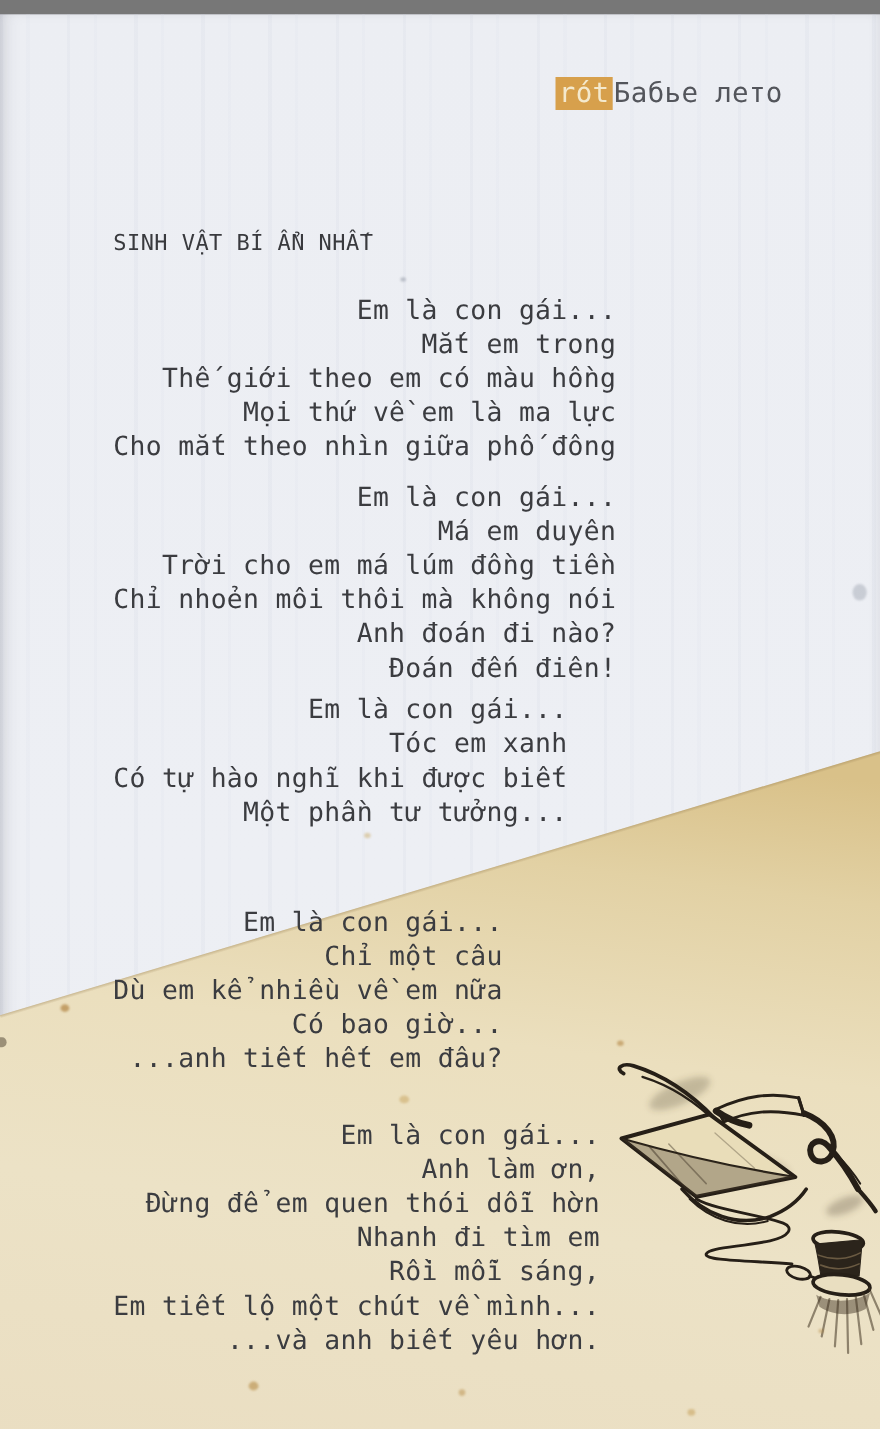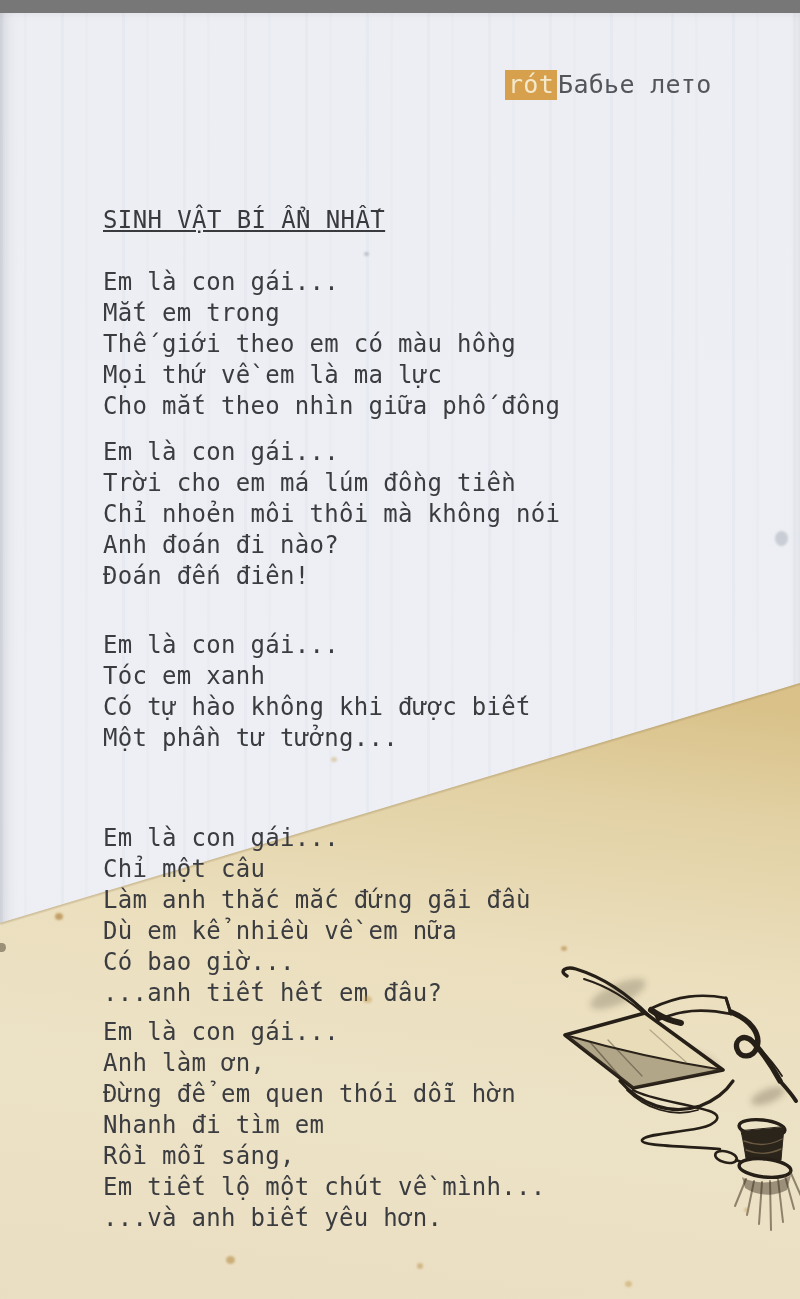--- a/index.html
+++ b/index.html
@@ -41,27 +41,27 @@
     color:#53555b;white-space:nowrap;
   }
   .header .tag{
     display:inline-block;
     background:#d7a04c;color:#f4e9cd;
     padding:0 3px;margin-right:1px;
   }
   
   .poem-title{
     position:absolute;left:103px;top:192px;
-    font-size:24px;line-height:31px;letter-spacing:.4px;
-    color:#393a3e;white-space:nowrap;text-decoration:underline;
+    font-size:20px;line-height:31px;letter-spacing:.4px;
+    color:#393a3e;white-space:nowrap;
   }
   .stanza{
     position:absolute;left:103px;
     font-size:24px;line-height:31px;letter-spacing:.3px;
-    color:#3b3c40;white-space:nowrap;
+    color:#3b3c40;white-space:nowrap;text-align:right;
   }
   .stanza .poem-line{height:31px;}
   .s1{top:254px}.s2{top:424px}.s3{top:617px}.s4{top:810px}.s5{top:1004px}
   
   .stain{position:absolute;border-radius:50%;filter:blur(1px);pointer-events:none;}
   .illustration{position:absolute;left:530px;top:925px;}
   .edge-tick{
     position:absolute;left:-2px;top:930px;width:8px;height:9px;
     background:#5a4f3e;opacity:.55;border-radius:0 60% 60% 0;filter:blur(.5px);
   }
@@ -81,35 +81,35 @@
   <div class="poem-title">SINH VẬT BÍ ẨN NHẤT</div>
   <div class="stanza s1">
       <div class="poem-line">Em là con gái...</div>
       <div class="poem-line">Mắt em trong</div>
       <div class="poem-line">Thế giới theo em có màu hồng</div>
       <div class="poem-line">Mọi thứ về em là ma lực</div>
       <div class="poem-line">Cho mắt theo nhìn giữa phố đông</div>
     </div>
   <div class="stanza s2">
       <div class="poem-line">Em là con gái...</div>
+      <div class="poem-line">Má em duyên</div>
       <div class="poem-line">Trời cho em má lúm đồng tiền</div>
       <div class="poem-line">Chỉ nhoẻn môi thôi mà không nói</div>
       <div class="poem-line">Anh đoán đi nào?</div>
       <div class="poem-line">Đoán đến điên!</div>
     </div>
   <div class="stanza s3">
       <div class="poem-line">Em là con gái...</div>
       <div class="poem-line">Tóc em xanh</div>
-      <div class="poem-line">Có tự hào không khi được biết</div>
+      <div class="poem-line">Có tự hào nghĩ khi được biết</div>
       <div class="poem-line">Một phần tư tưởng...</div>
     </div>
   <div class="stanza s4">
       <div class="poem-line">Em là con gái...</div>
       <div class="poem-line">Chỉ một câu</div>
-      <div class="poem-line">Làm anh thắc mắc đứng gãi đầu</div>
       <div class="poem-line">Dù em kể nhiều về em nữa</div>
       <div class="poem-line">Có bao giờ...</div>
       <div class="poem-line">...anh tiết hết em đâu?</div>
     </div>
   <div class="stanza s5">
       <div class="poem-line">Em là con gái...</div>
       <div class="poem-line">Anh làm ơn,</div>
       <div class="poem-line">Đừng để em quen thói dỗi hờn</div>
       <div class="poem-line">Nhanh đi tìm em</div>
       <div class="poem-line">Rồi mỗi sáng,</div>

